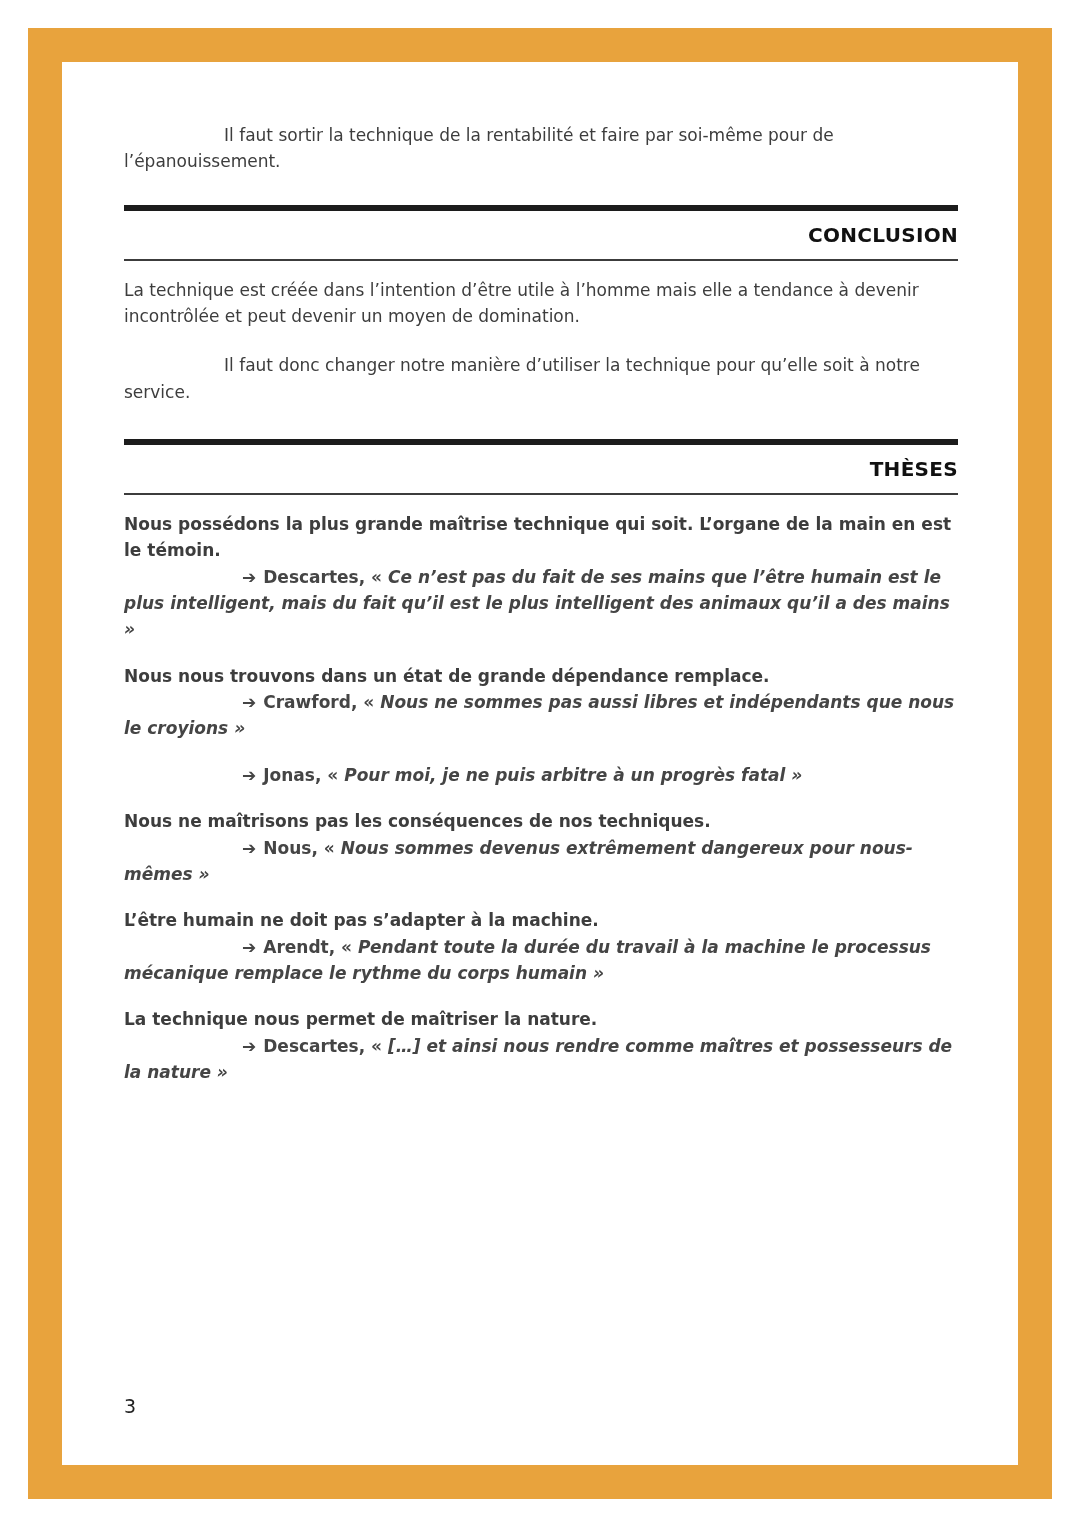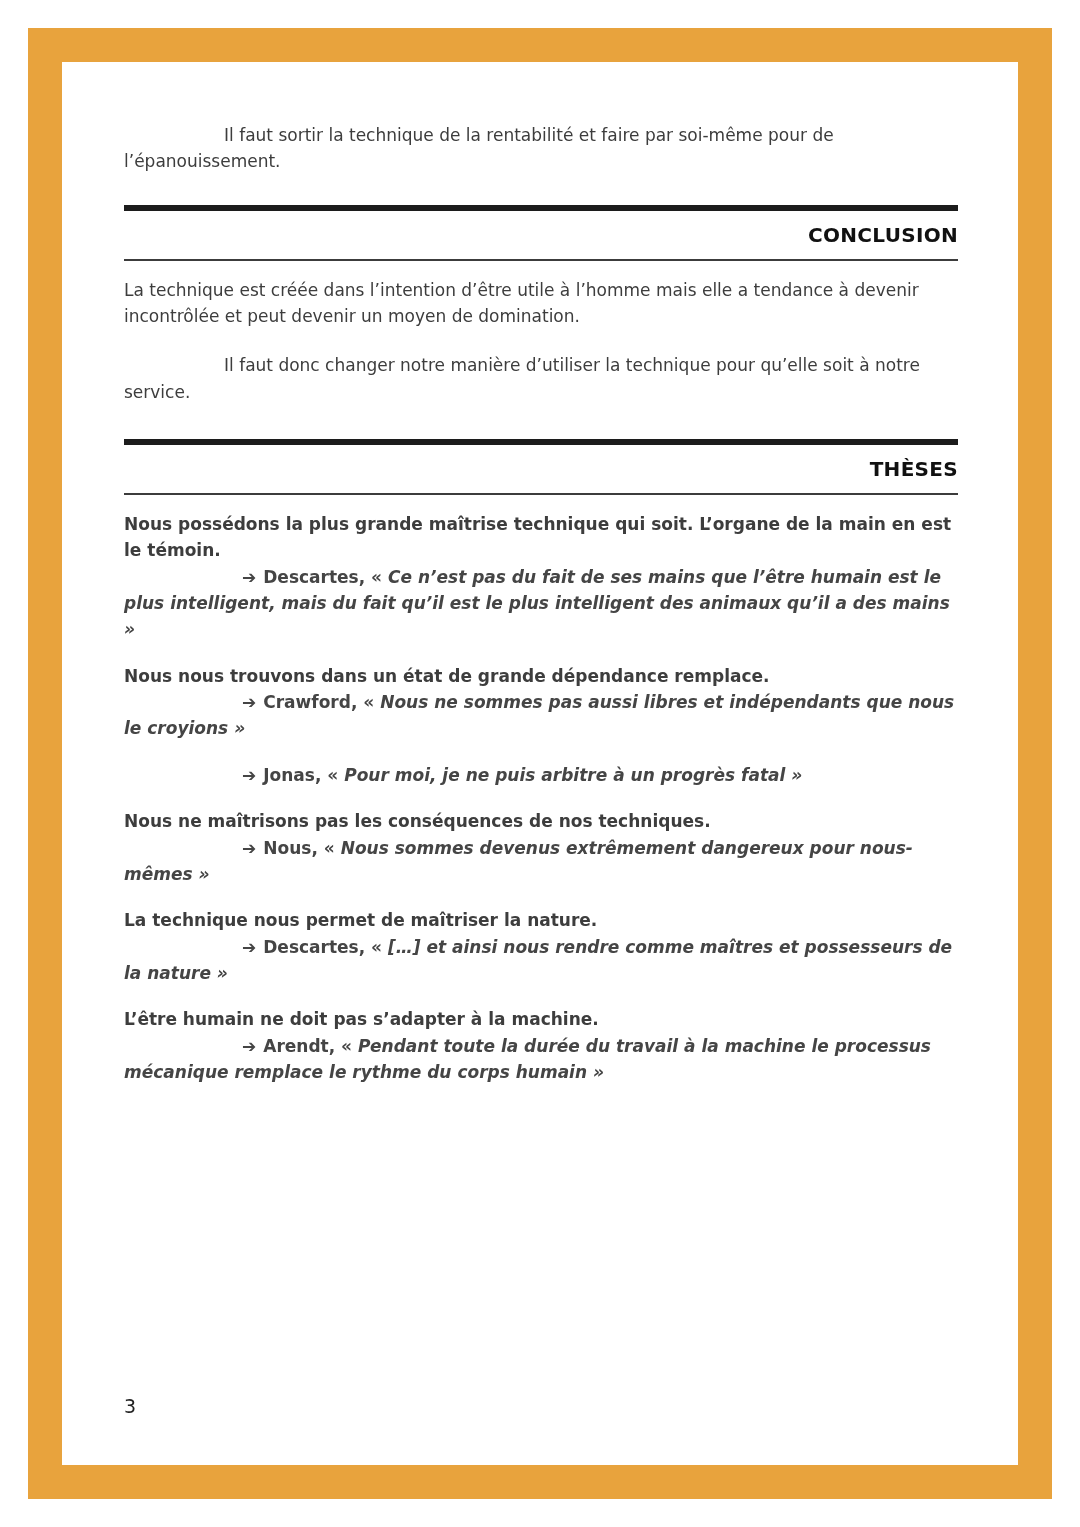--- a/index.html
+++ b/index.html
@@ -119,26 +119,26 @@
       <div class="thesis">
         <p class="quote"><span class="arrow">➔</span><span>Jonas, « </span><em>Pour moi, je ne puis arbitre à un progrès fatal</em><span class="close"> »</span></p>
       </div>
 
       <div class="thesis">
         <p class="statement">Nous ne maîtrisons pas les conséquences de nos techniques.</p>
         <p class="quote"><span class="arrow">➔</span><span>Nous, « </span><em>Nous sommes devenus extrêmement dangereux pour nous-mêmes</em><span class="close"> »</span></p>
       </div>
 
       <div class="thesis">
-        <p class="statement">La technique nous permet de maîtriser la nature.</p>
-        <p class="quote"><span class="arrow">➔</span><span>Descartes, « </span><em>[…] et ainsi nous rendre comme maîtres et possesseurs de la nature</em><span class="close"> »</span></p>
+        <p class="statement">L’être humain ne doit pas s’adapter à la machine.</p>
+        <p class="quote"><span class="arrow">➔</span><span>Arendt, « </span><em>Pendant toute la durée du travail à la machine le processus mécanique remplace le rythme du corps humain</em><span class="close"> »</span></p>
       </div>
 
       <div class="thesis">
-        <p class="statement">L’être humain ne doit pas s’adapter à la machine.</p>
-        <p class="quote"><span class="arrow">➔</span><span>Arendt, « </span><em>Pendant toute la durée du travail à la machine le processus mécanique remplace le rythme du corps humain</em><span class="close"> »</span></p>
+        <p class="statement">La technique nous permet de maîtriser la nature.</p>
+        <p class="quote"><span class="arrow">➔</span><span>Descartes, « </span><em>[…] et ainsi nous rendre comme maîtres et possesseurs de la nature</em><span class="close"> »</span></p>
       </div>
 
       <div class="page-number">3</div>
 
     </div>
   </div>
 </div>
 
 </body></html>

